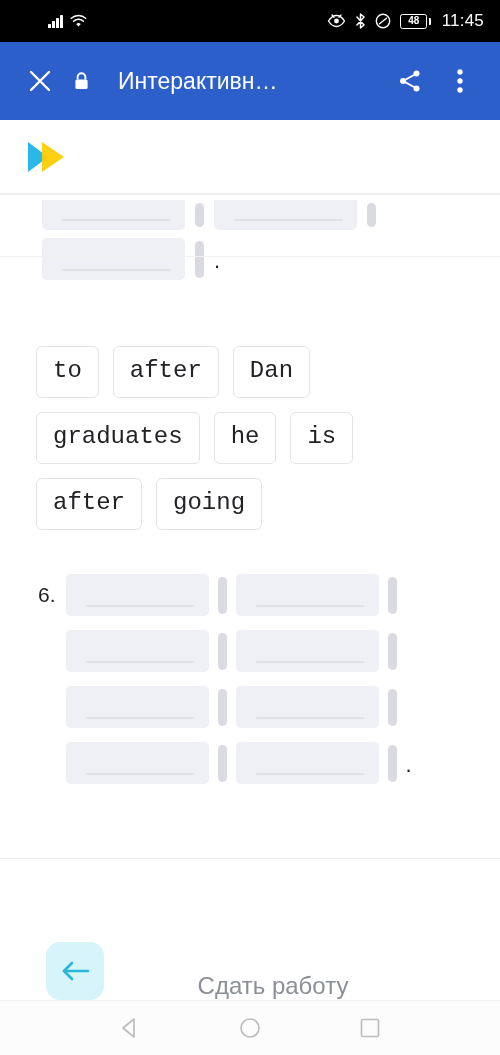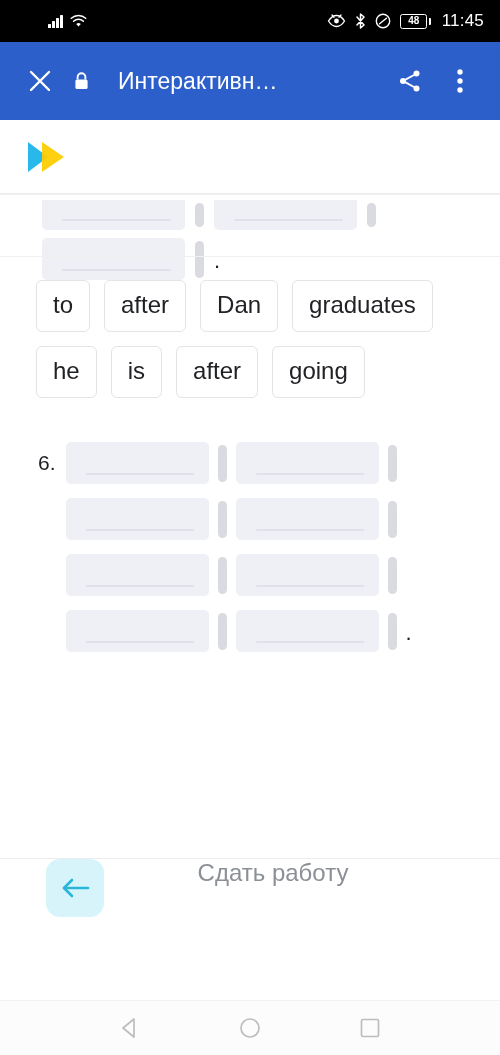--- a/index.html
+++ b/index.html
@@ -271,21 +271,21 @@
   
   .actionbar {
     position: absolute;
     left: 0;
     right: 0;
     bottom: 0;
     height: 142px;
     border-top: 1px solid #ececee;
     background: #ffffff;
     display: flex;
-    align-items: flex-start;
+    align-items: flex-end;
     padding-left: 46px;
     box-sizing: border-box;
   }
   .backbtn {
     width: 58px;
     height: 58px;
     border-radius: 14px;
     background: #d8f4fb;
     display: flex;
     align-items: center;
@@ -428,21 +428,21 @@
 
       <div class="partial-row" style="margin-top:8px;">
         <div class="slot" style="width:143px;"></div>
         <div class="caret"></div>
         <span class="period">.</span>
       </div>
 
       <div class="hairline" style="top:62px;"></div>
     </div>
 
-    <div class="chipbank" style="">
+    <div class="chipbank" style="margin-top:66px;font-family:Liberation Mono, monospace;">
       <div class="chip">to</div>
       <div class="chip">after</div>
       <div class="chip">Dan</div>
       <div class="chip">graduates</div>
       <div class="chip">he</div>
       <div class="chip">is</div>
       <div class="chip">after</div>
       <div class="chip">going</div>
     </div>
 

